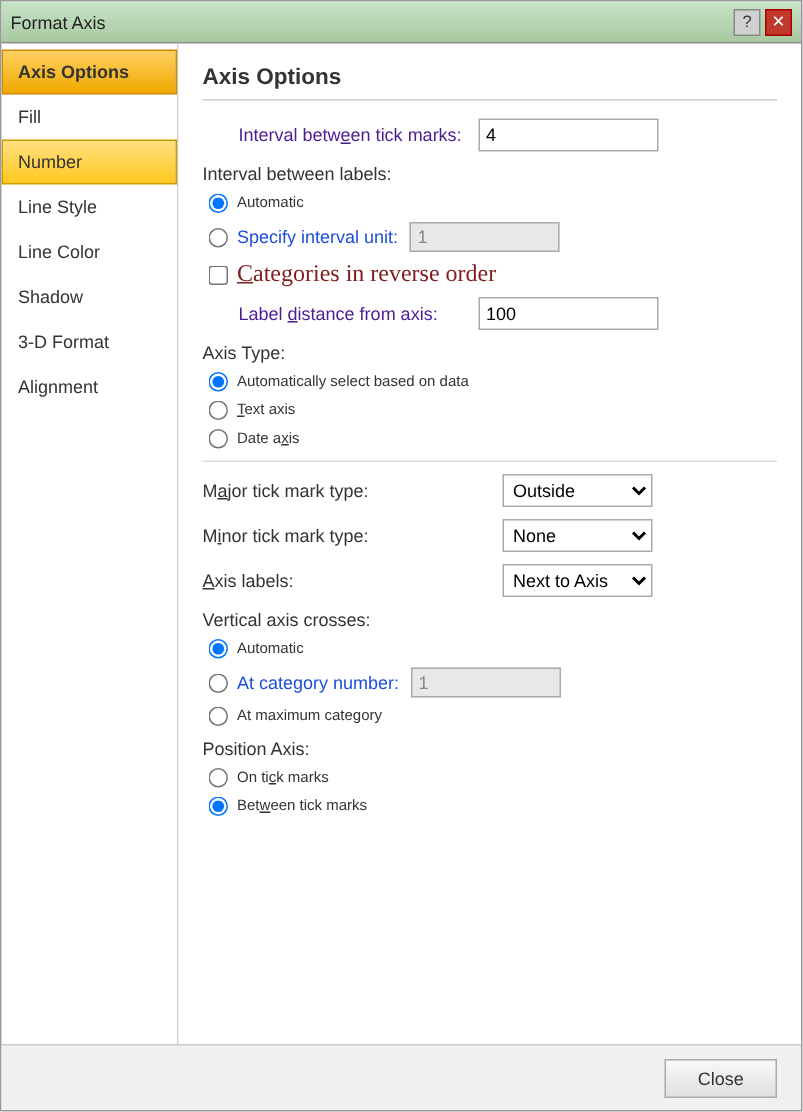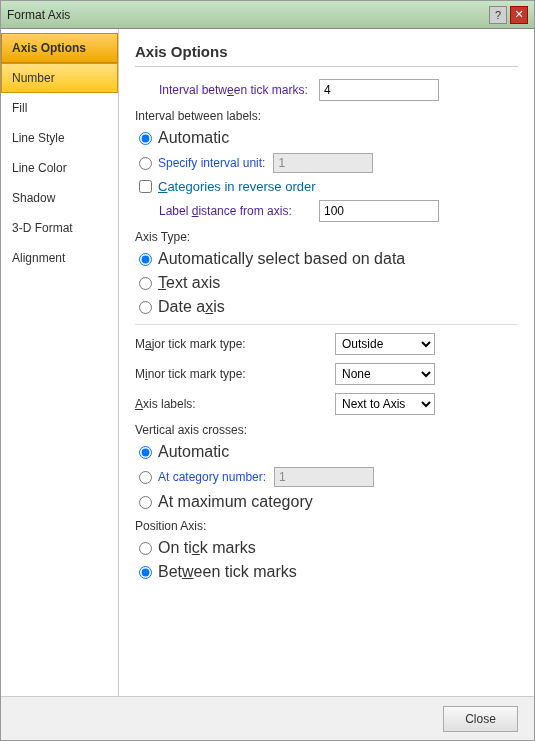--- a/index.html
+++ b/index.html
@@ -143,38 +143,39 @@
       display: flex;
       align-items: center;
       margin-bottom: 6px;
       padding-left: 4px;
     }
     .radio-row input[type="radio"] {
       margin-right: 6px;
       cursor: pointer;
     }
     .radio-label {
-      font-size: 16px;
+      font-size: 10px;
       color: #333;
     }
     .radio-label .underline {
       text-decoration: underline;
     }
     .checkbox-row {
       display: flex;
       align-items: center;
       margin-bottom: 6px;
       padding-left: 4px;
     }
     .checkbox-row input[type="checkbox"] {
       margin-right: 6px;
     }
     .checkbox-label {
-      font-size: 13px;
-      color: #0369a1;
+      font-size: 16px;
+      color: #7f1d1d;
+      font-family: Liberation Serif, serif;
     }
     .checkbox-label .underline {
       text-decoration: underline;
     }
     .dropdown-row {
       display: flex;
       align-items: center;
       margin-bottom: 8px;
       gap: 40px;
     }
@@ -257,25 +258,25 @@
       <div class="title-btn close-btn">✕</div>
     </div>
   </div>
 
   <div class="content-area">
 
     <div class="sidebar">
       <div class="sidebar-item active-orange">
         <span>Axis Options</span>
       </div>
+      <div class="sidebar-item">
+        <span>Fill</span>
+      </div>
       <div class="sidebar-item active-blue">
         <span>Number</span>
-      </div>
-      <div class="sidebar-item">
-        <span>Fill</span>
       </div>
       <div class="sidebar-item">
         <span>Line Style</span>
       </div>
       <div class="sidebar-item">
         <span>Line Color</span>
       </div>
       <div class="sidebar-item">
         <span>Shadow</span>
       </div>

